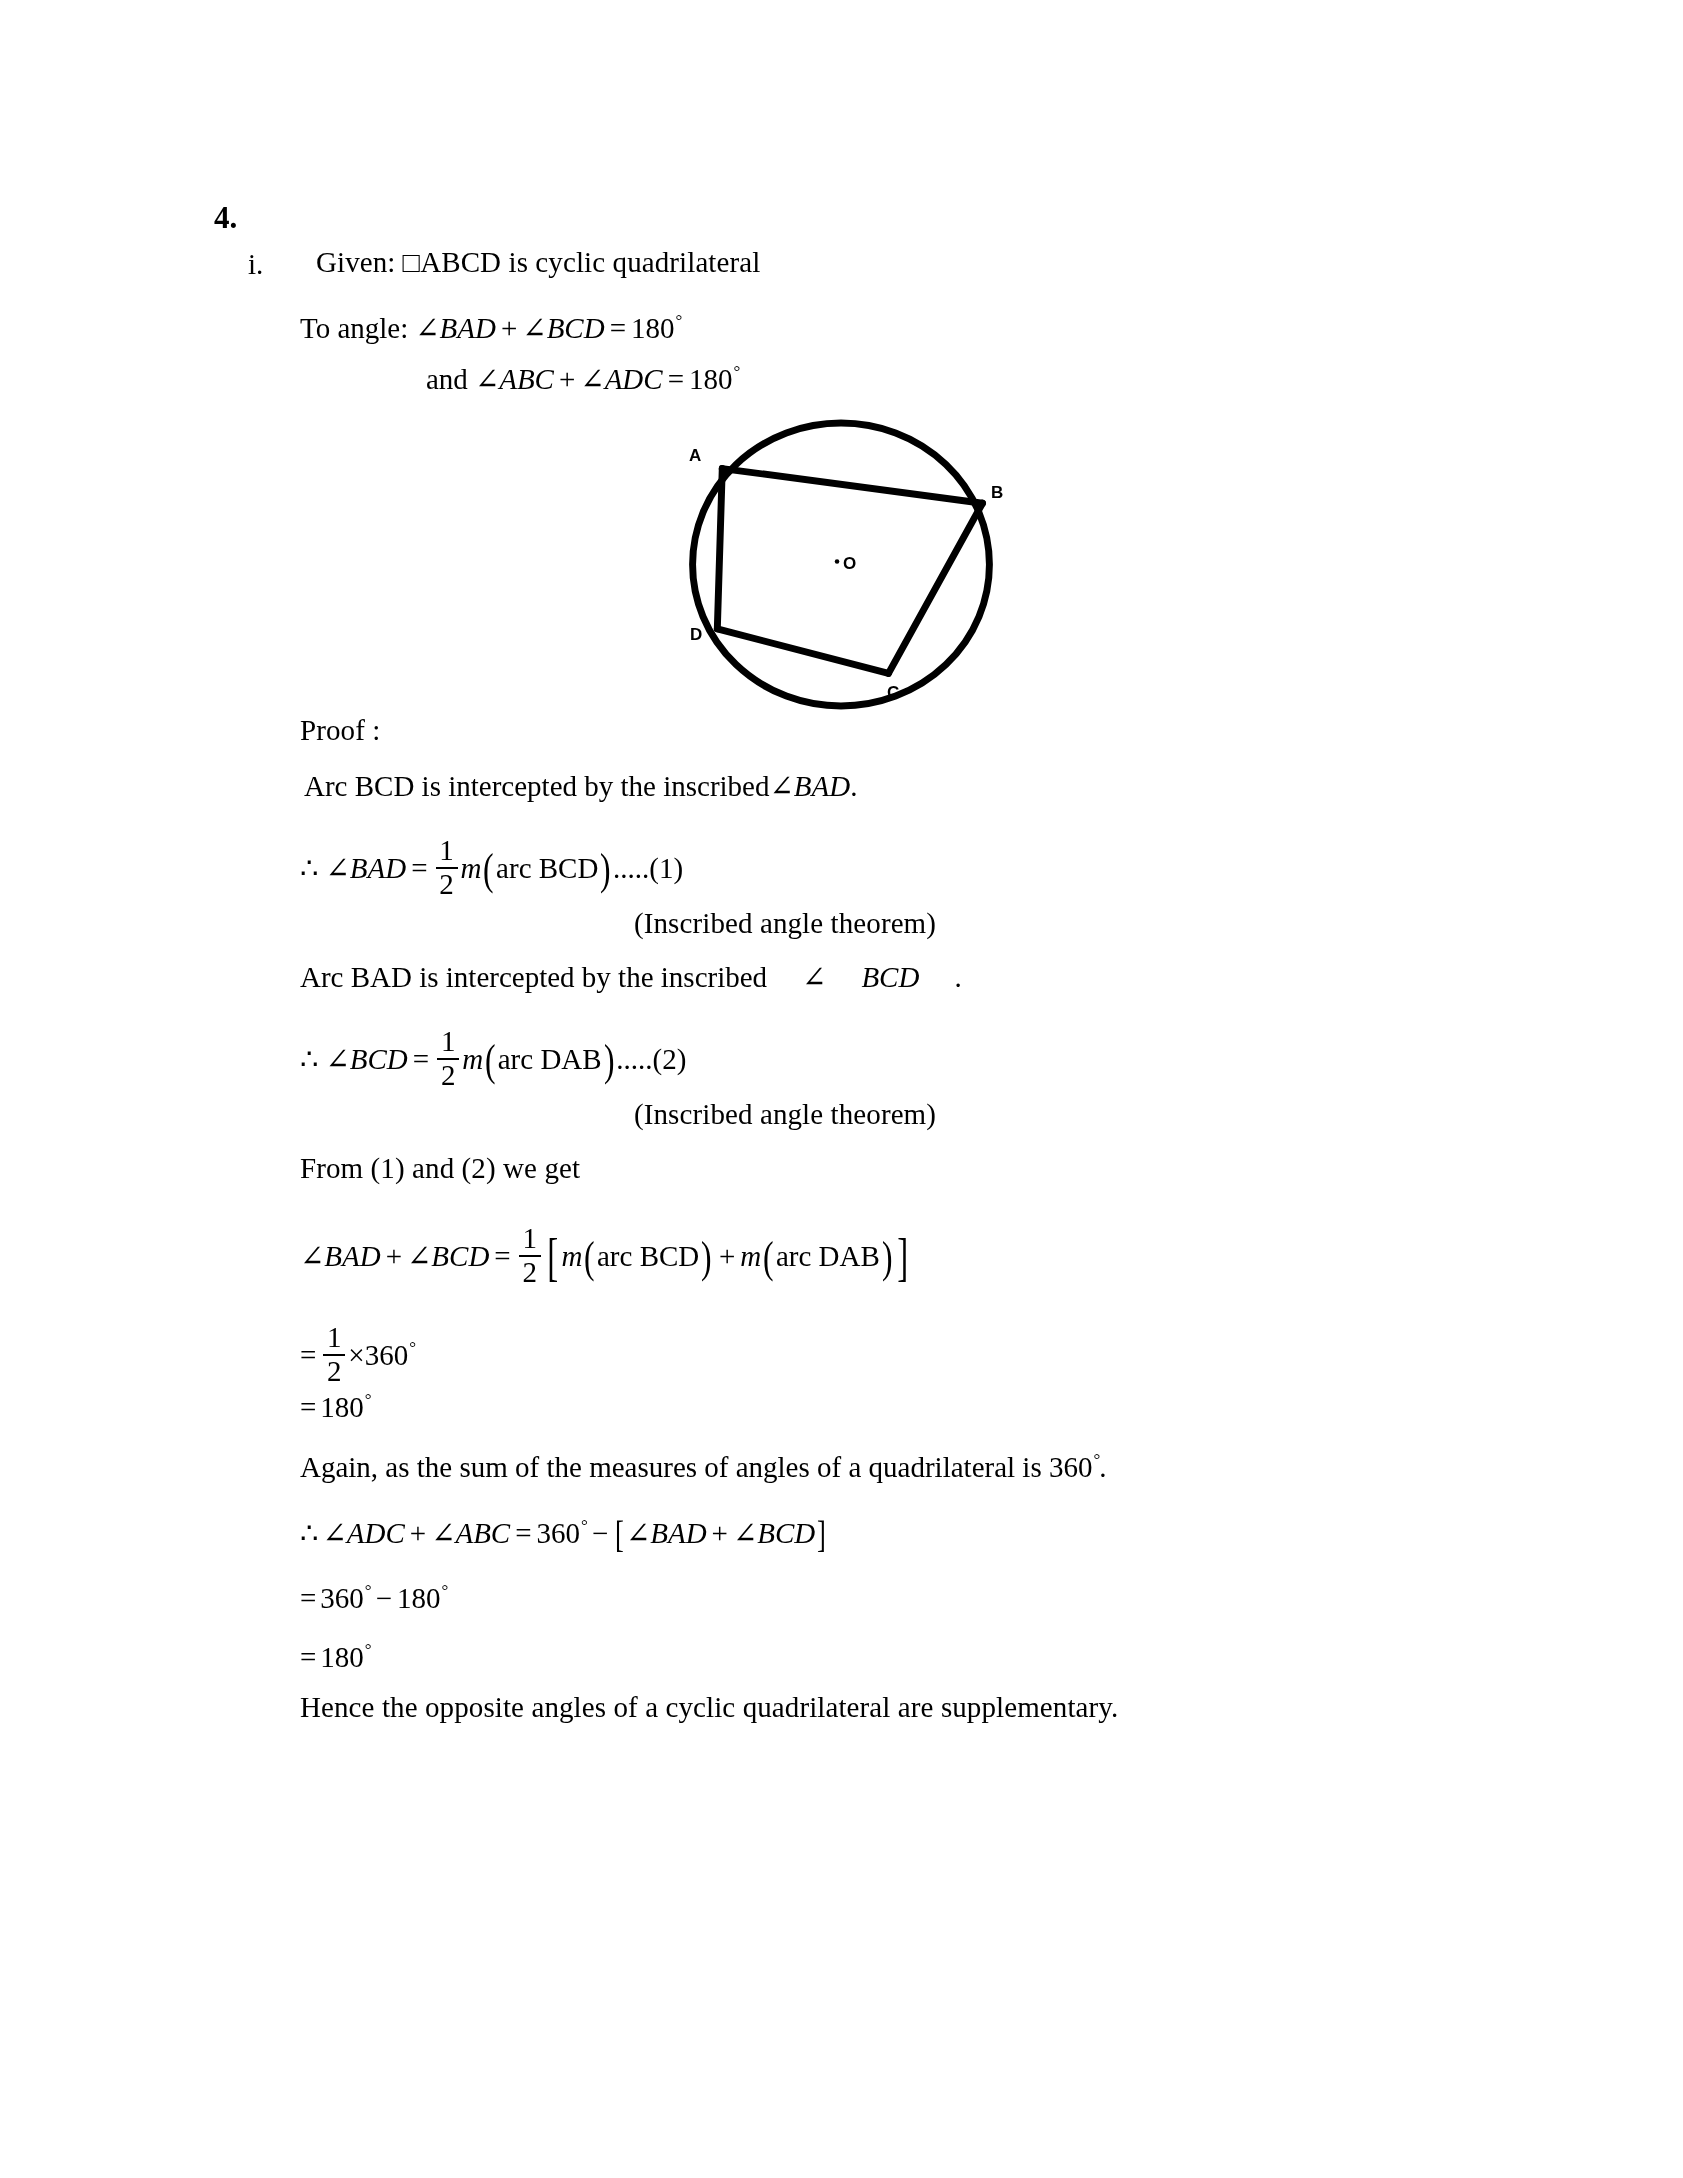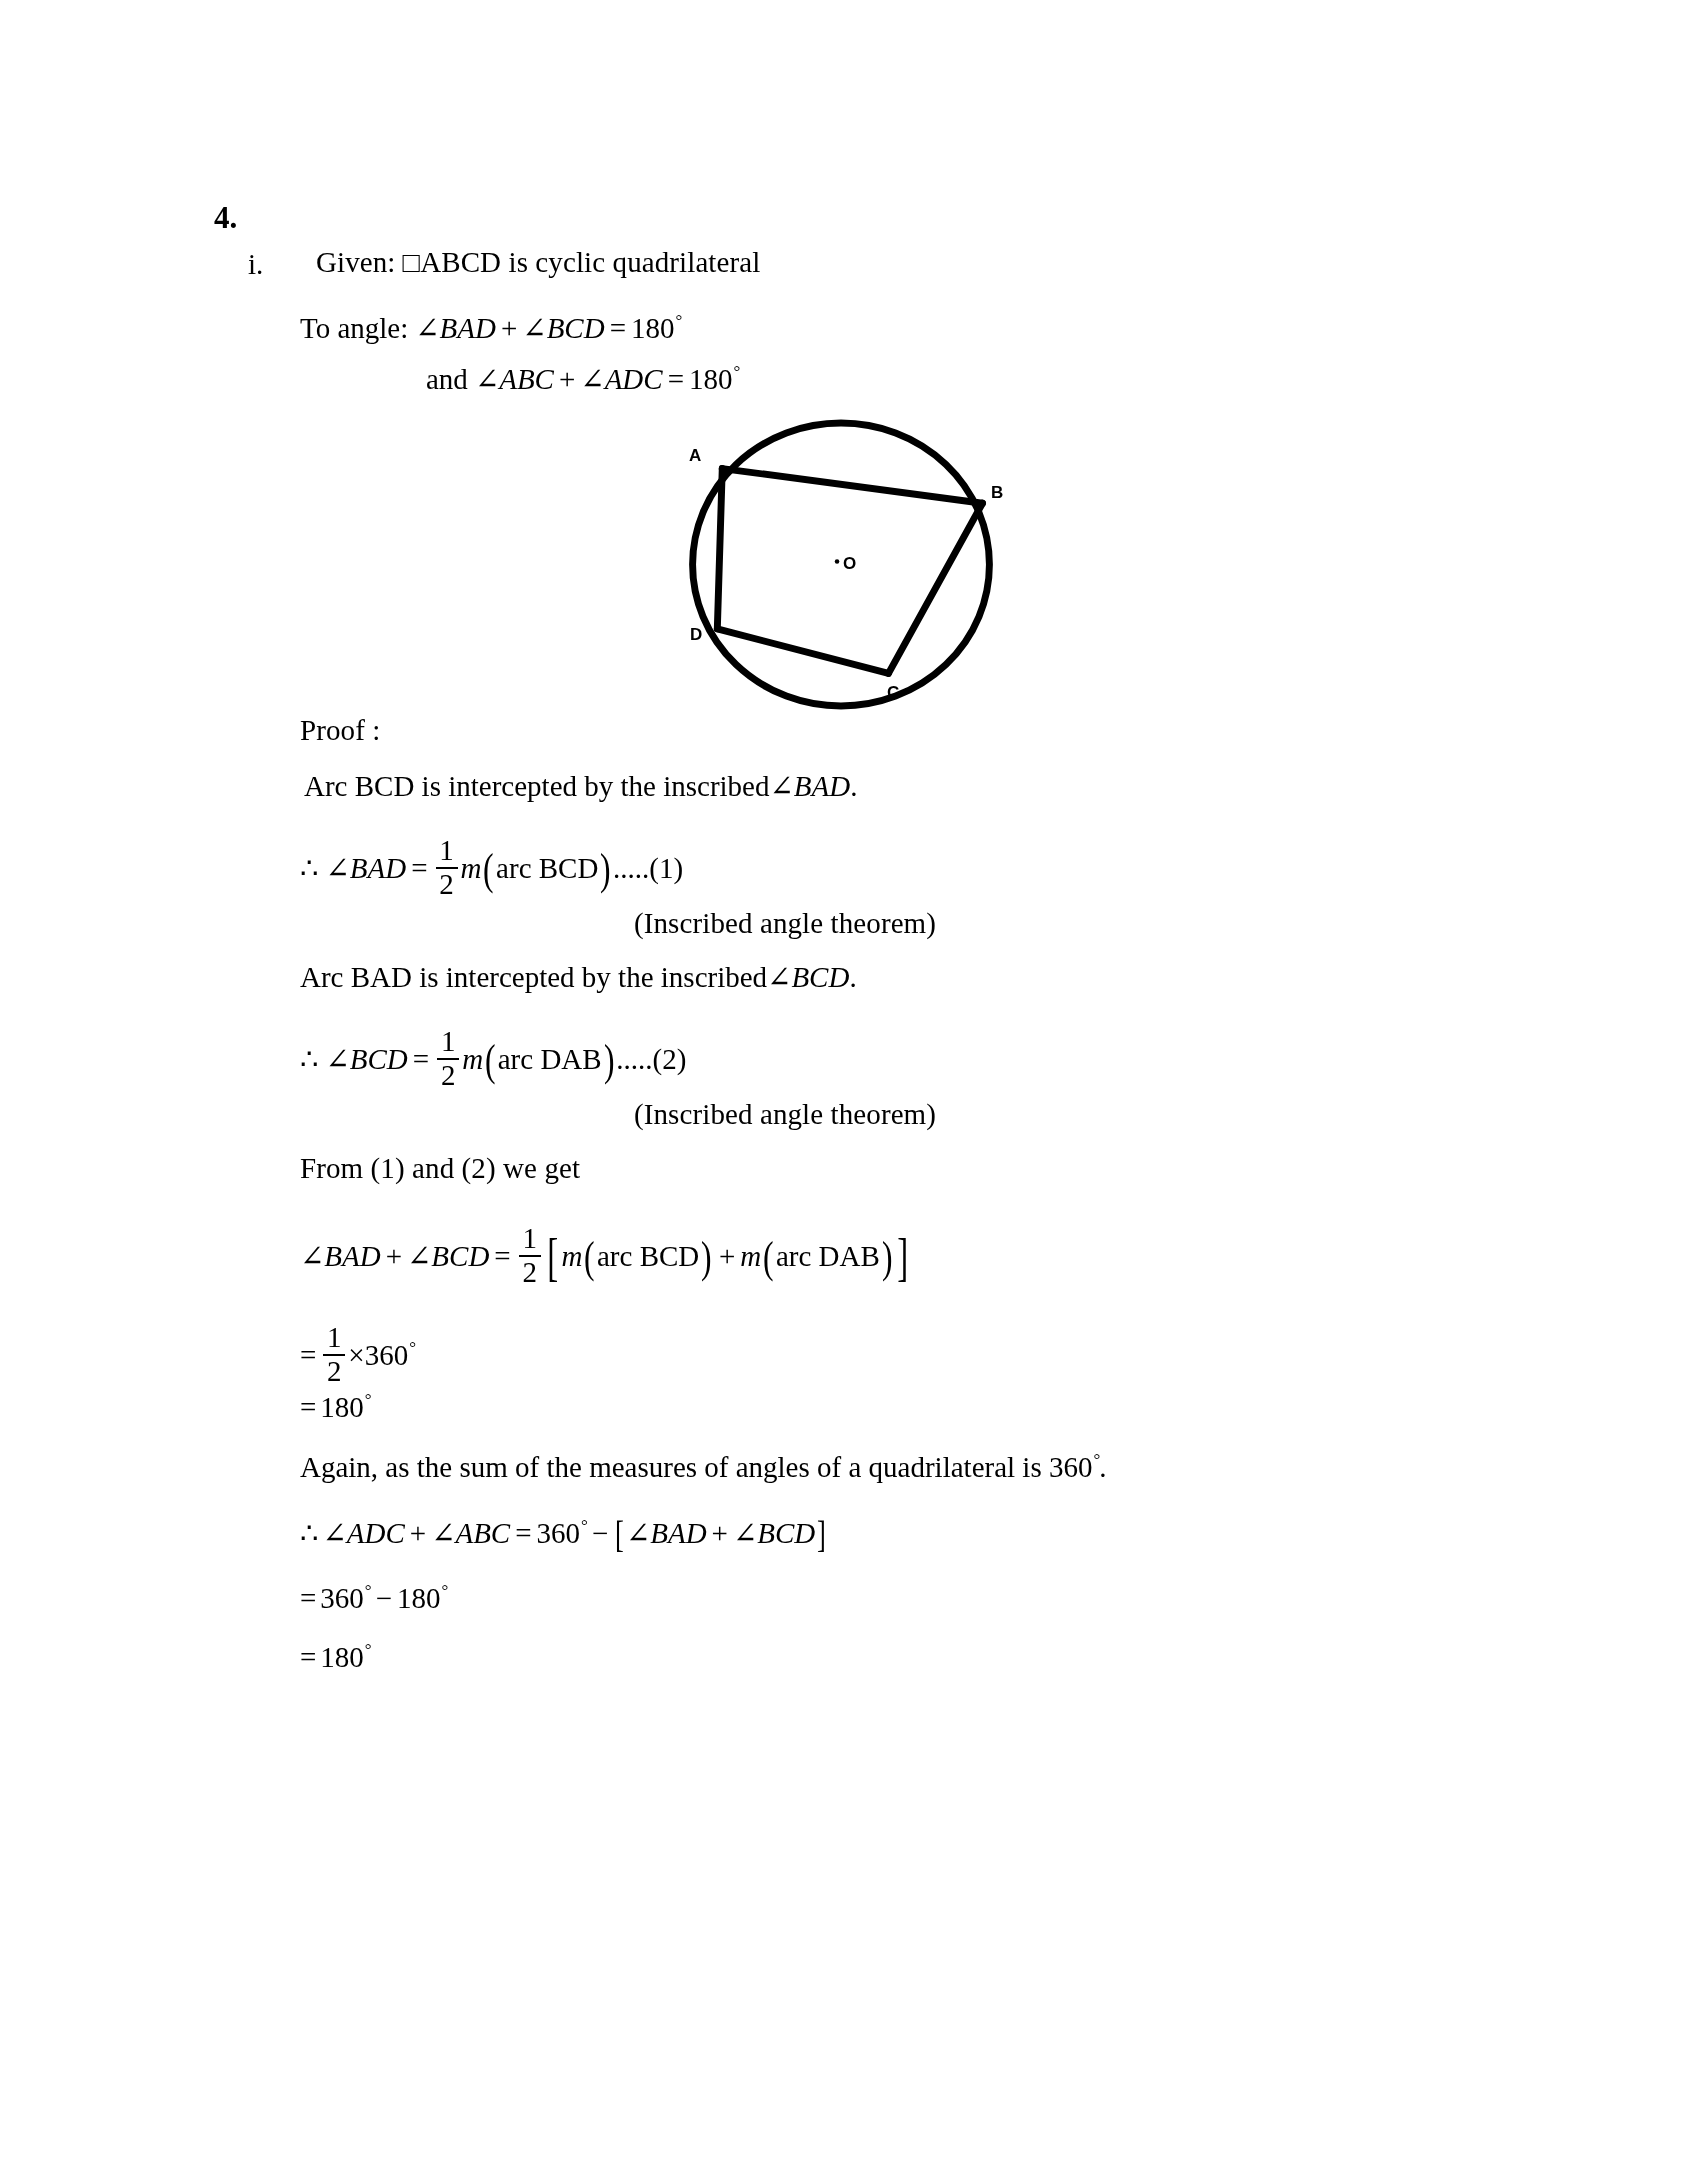--- a/index.html
+++ b/index.html
@@ -223,21 +223,21 @@
     </span>
     <span class="ital">m</span>
     <span class="bigparen">(</span>
     <span>arc BCD</span>
     <span class="bigparen">)</span>
     <span>.....(1)</span>
   </div>
 
   <div class="line" style="left:634px; top:909px;">(Inscribed angle theorem)</div>
 
-  <div class="mrow" style="left:300px; top:963px;">
+  <div class="mrow" style="left:300px; top:963px;gap:35px;">
     <span>Arc BAD is intercepted by the inscribed </span>
     <span>∠</span>
     <span class="ital">BCD</span>
     <span>.</span>
   </div>
 
   <div class="mrow" style="left:300px; top:1028px;">
     <span>∴</span>
     <span class="sp2"></span>
     <span>∠</span>
@@ -337,15 +337,16 @@
     <span>180</span>
     <span class="deg">°</span>
   </div>
 
   <div class="mrow" style="left:300px; top:1643px;">
     <span class="opn" style="padding-left:0">=</span>
     <span>180</span>
     <span class="deg">°</span>
   </div>
 
+  <div class="line" style="left:300px; top:1693px;">Hence the opposite angles of a cyclic quadrilateral are supplementary.</div>
 
 </div>
 
 
 </body></html>

